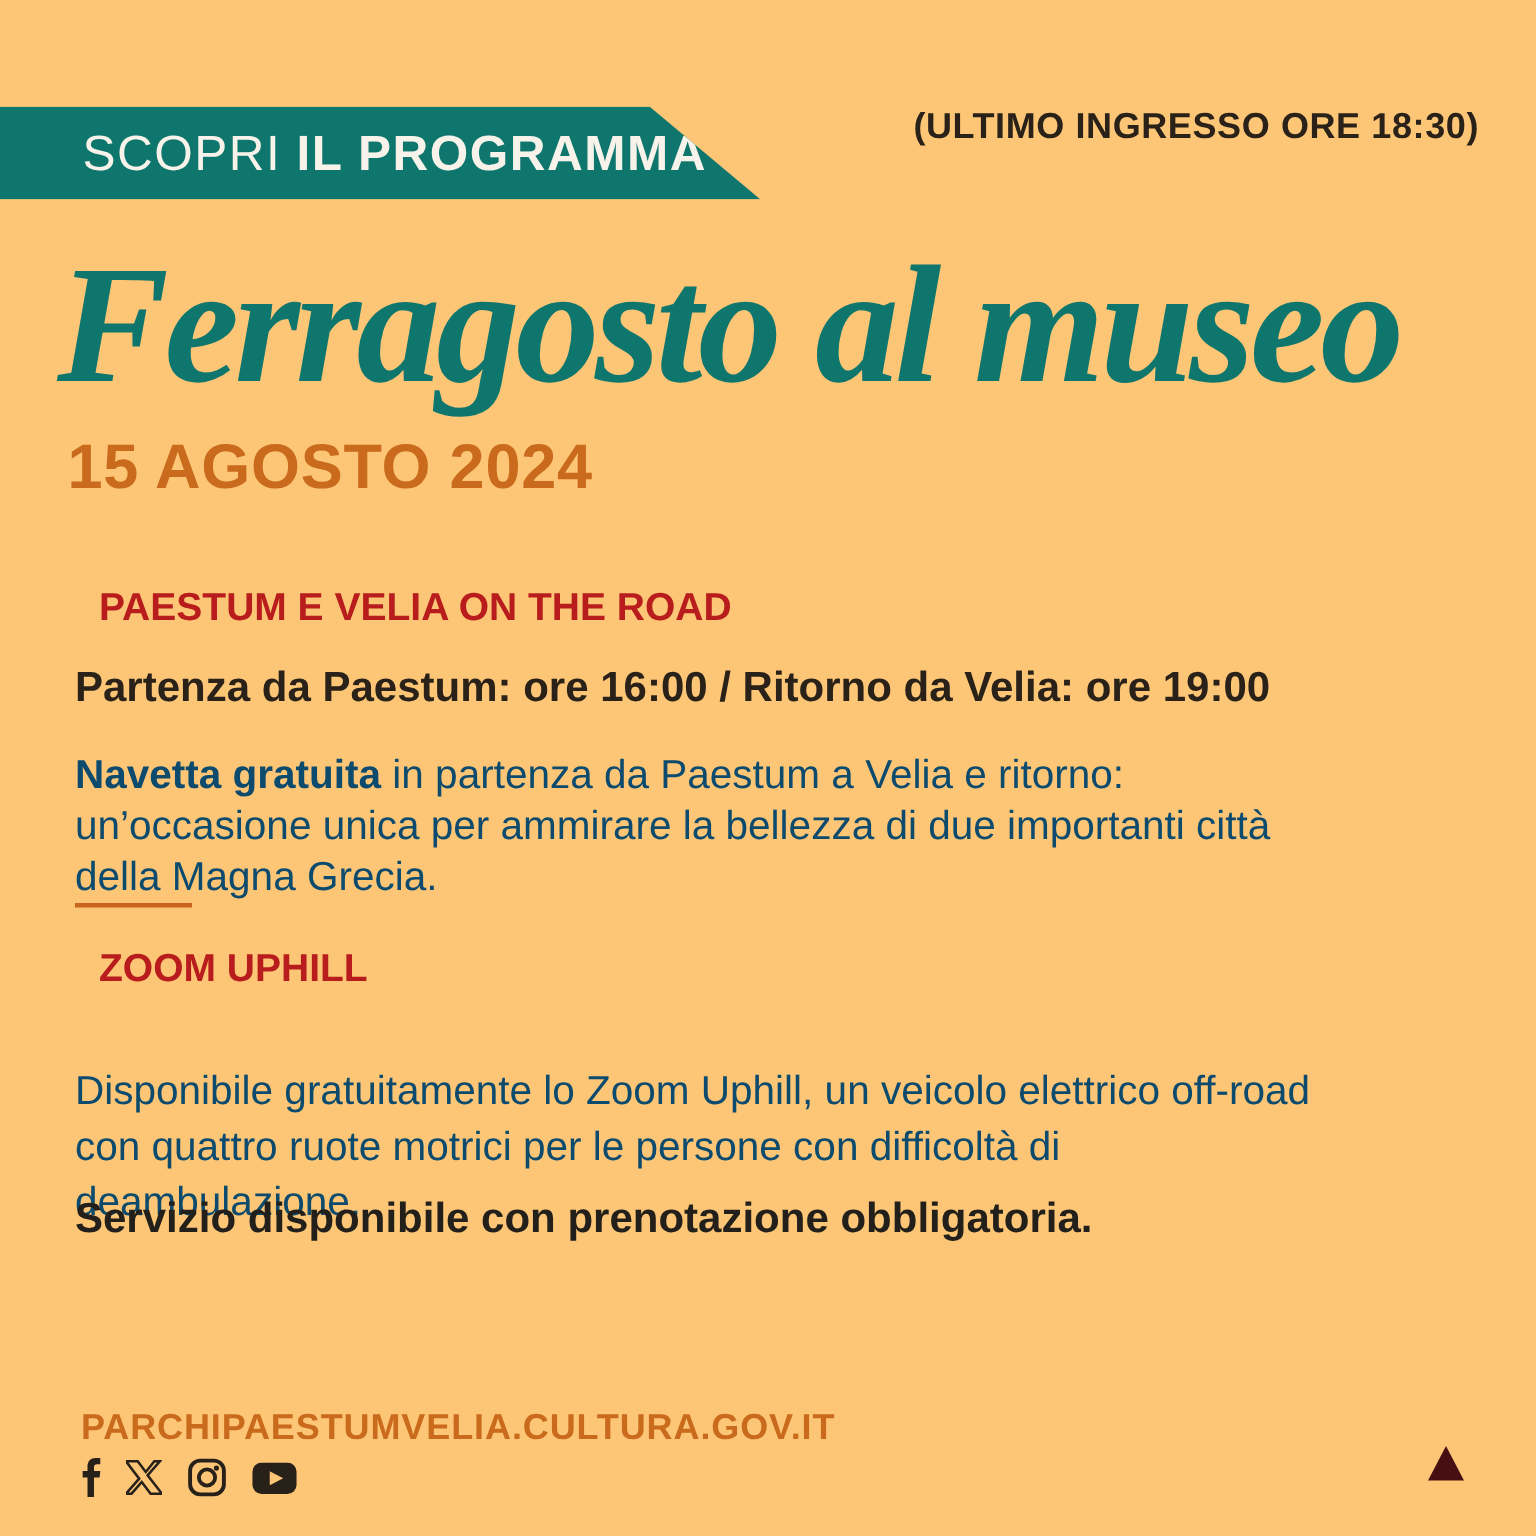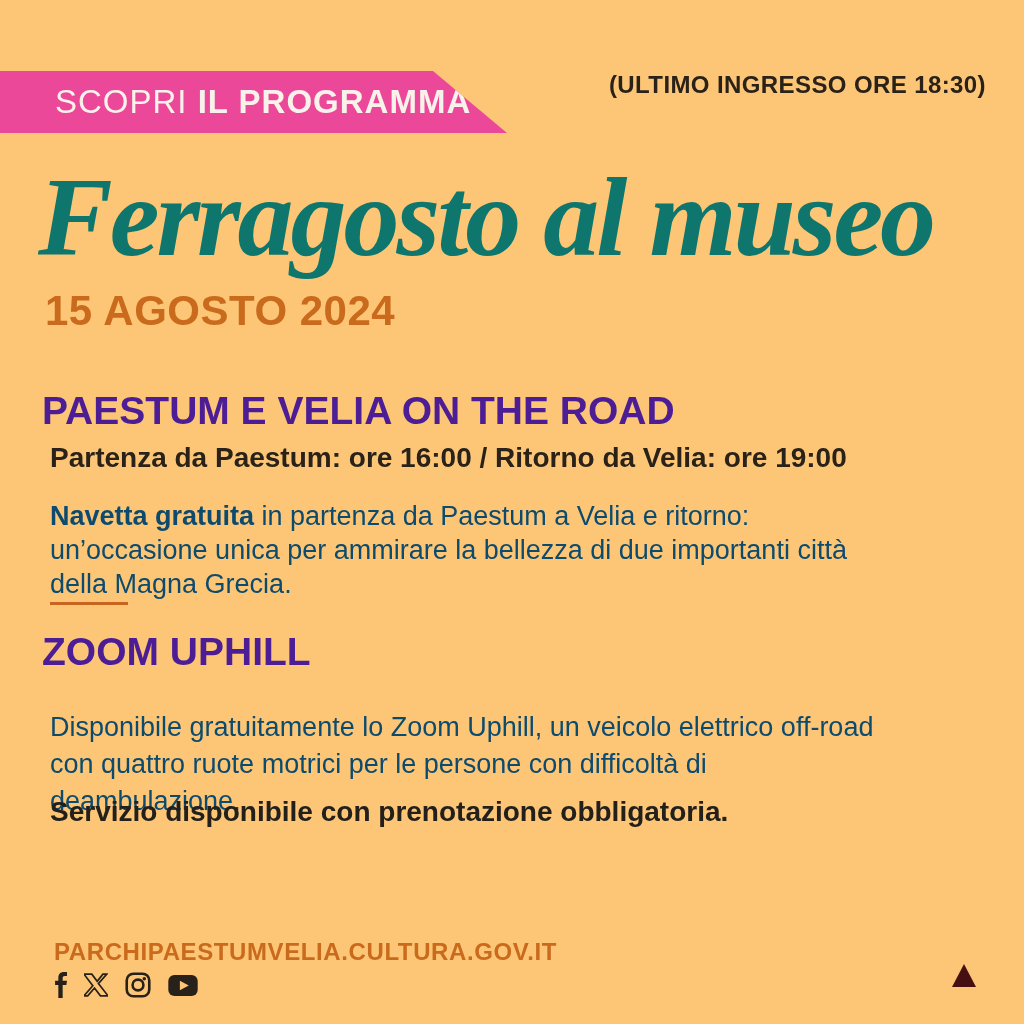--- a/index.html
+++ b/index.html
@@ -7,21 +7,21 @@
     width:1024px;height:1024px;position:relative;overflow:hidden;
     background:#FCC676;
     font-family:"Liberation Sans", sans-serif;
     color:#28211A;
   }
   .abs{position:absolute;}
 
   
   .ribbon{
     left:0;top:71px;width:507px;height:62px;
-    background:#ec4899;
+    background:#0f766e;
     clip-path:polygon(0 0,85.4% 0,100% 100%,0 100%);
     display:flex;align-items:center;
   }
   .ribbon-text{
     margin-left:55px;font-size:33px;letter-spacing:1px;color:#F8F3EA;
     white-space:nowrap;
   }
   .ribbon-text .light{font-weight:400;}
   .ribbon-text .bold{font-weight:800;}
 
@@ -41,23 +41,23 @@
     color:#0f766e;white-space:nowrap;
   }
 
   .date{
     left:45px;top:287px;
     font-size:42px;font-weight:800;letter-spacing:.5px;
     color:#C96A1C;
   }
 
   .sec-heading{
-    left:42px;
-    font-size:39px;font-weight:800;letter-spacing:0;
-    color:#4c1d95;white-space:nowrap;
+    left:66px;
+    font-size:26px;font-weight:800;letter-spacing:0;
+    color:#b91c1c;white-space:nowrap;
   }
   .h1-pos{top:389px;}
   .h2-pos{top:630px;}
 
   .subhead{
     left:50px;top:430px;
     font-size:28px;font-weight:700;color:#2A2219;white-space:nowrap;margin-top:12px;
   }
 
   .para{

